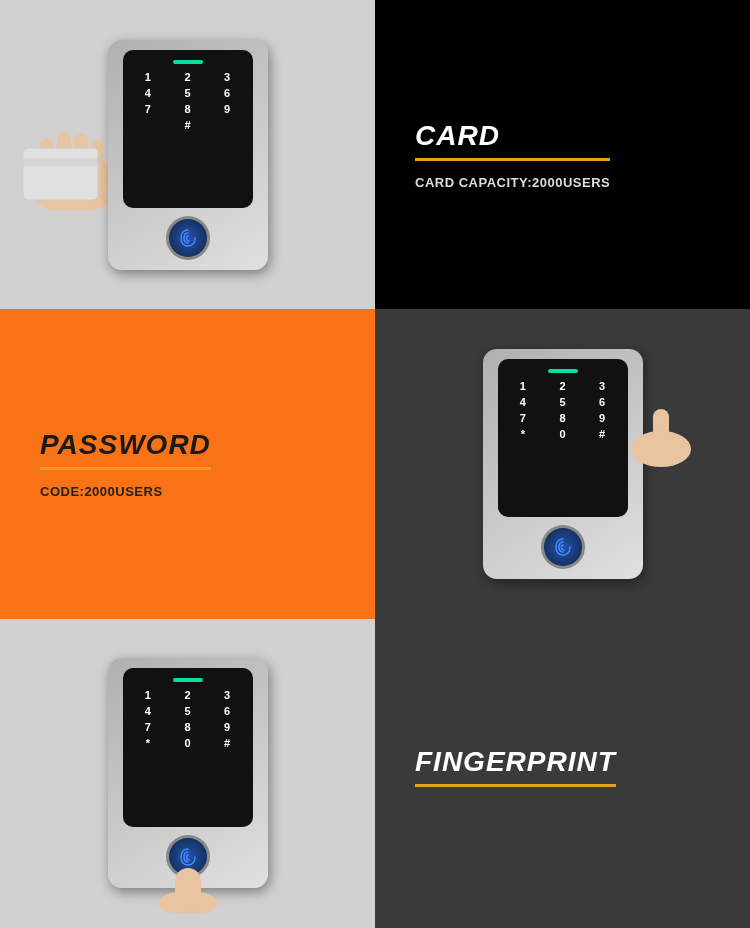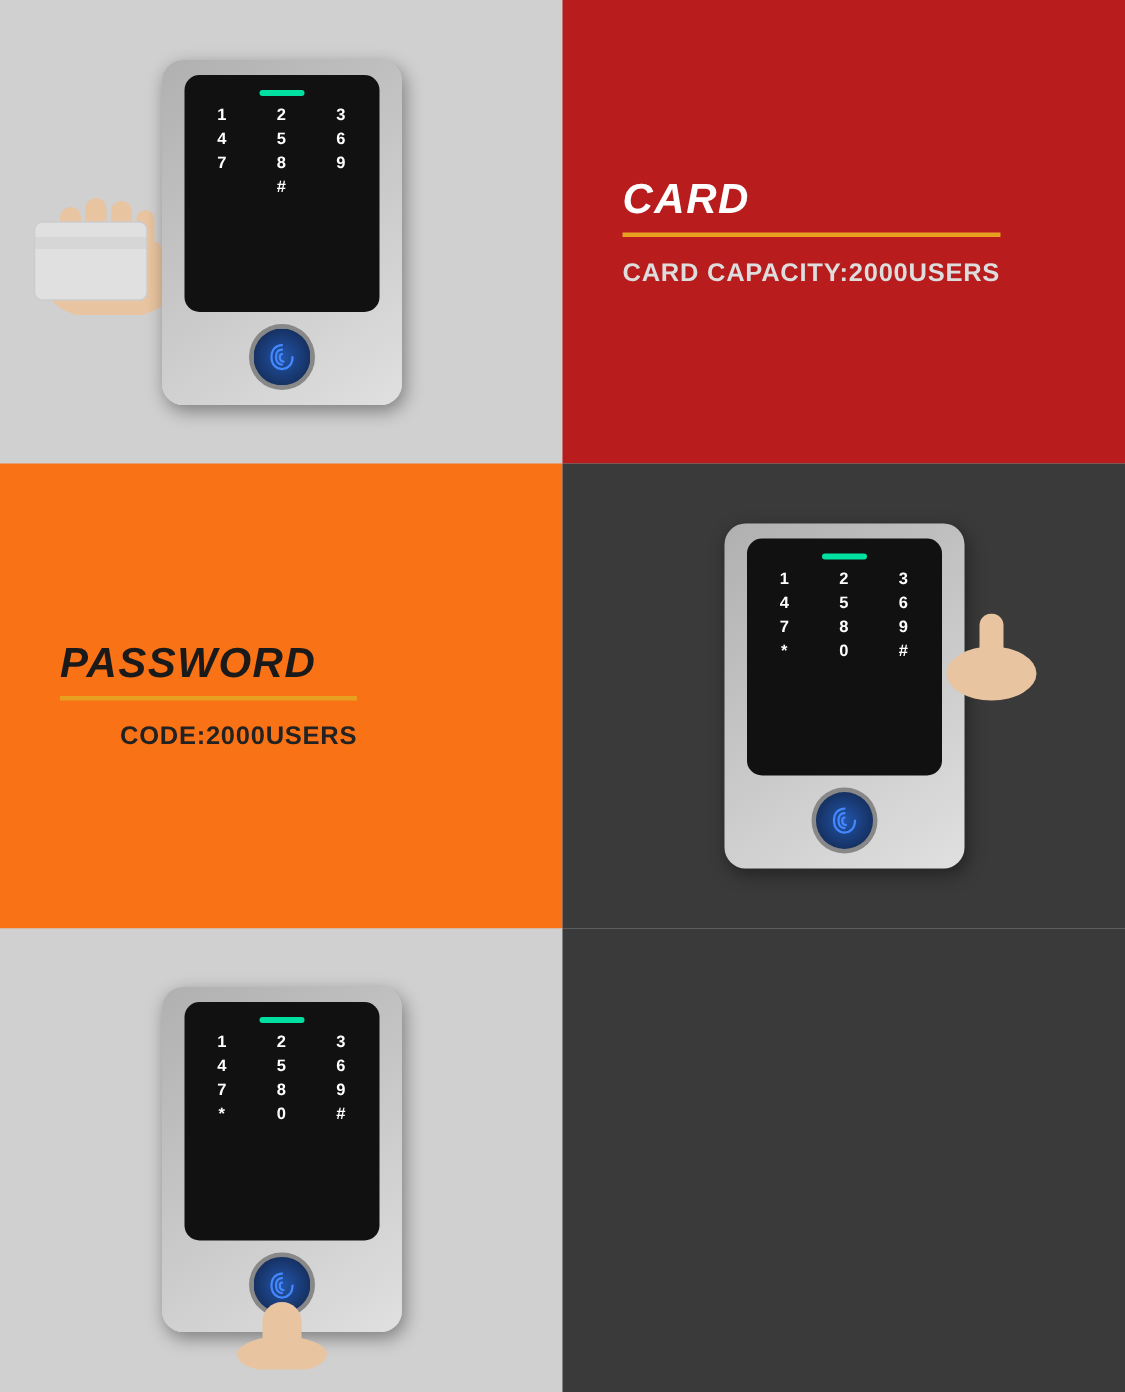--- a/index.html
+++ b/index.html
@@ -22,21 +22,21 @@
       overflow: hidden;
     }
 
     
     .cell-top-left {
       background: #d0d0d0;
     }
 
     
     .cell-top-right {
-      background: #b91c1c;
+      background: #000000;
       flex-direction: column;
       align-items: flex-start;
       justify-content: center;
       padding: 40px;
     }
 
     
     .cell-mid-left {
       background: #f97316;
       flex-direction: column;
@@ -78,28 +78,27 @@
     }
 
     .title-underline {
       width: 100%;
       height: 3px;
       background: #e8a020;
       margin-bottom: 14px;
     }
 
     .section-desc {
-      font-size: 17px;
+      font-size: 13px;
       color: #dddddd;
       font-weight: 600;
       letter-spacing: 0.5px;
     }
     .section-desc.dark {
       color: #222222;
-      margin-left: 40px;
     }
 
     
     .device {
       position: relative;
       width: 160px;
       height: 230px;
       background: linear-gradient(145deg, #b0b0b0, #e0e0e0);
       border-radius: 14px;
       display: flex;
@@ -298,15 +297,16 @@
 
     <svg style="position:absolute;bottom:-25px;left:50%;transform:translateX(-50%);width:70px;height:55px;" viewBox="0 0 70 55">
       <ellipse cx="35" cy="45" rx="30" ry="12" fill="#e8c4a0"></ellipse>
       <rect x="22" y="10" width="26" height="38" rx="13" fill="#e8c4a0"></rect>
     </svg>
   </div>
 </div>
 
 <div class="cell cell-bot-right">
   <div>
+    <div class="section-title">FINGERPRINT</div>
     <div class="title-underline"></div>
   </div>
 </div>
 
 </body></html>

